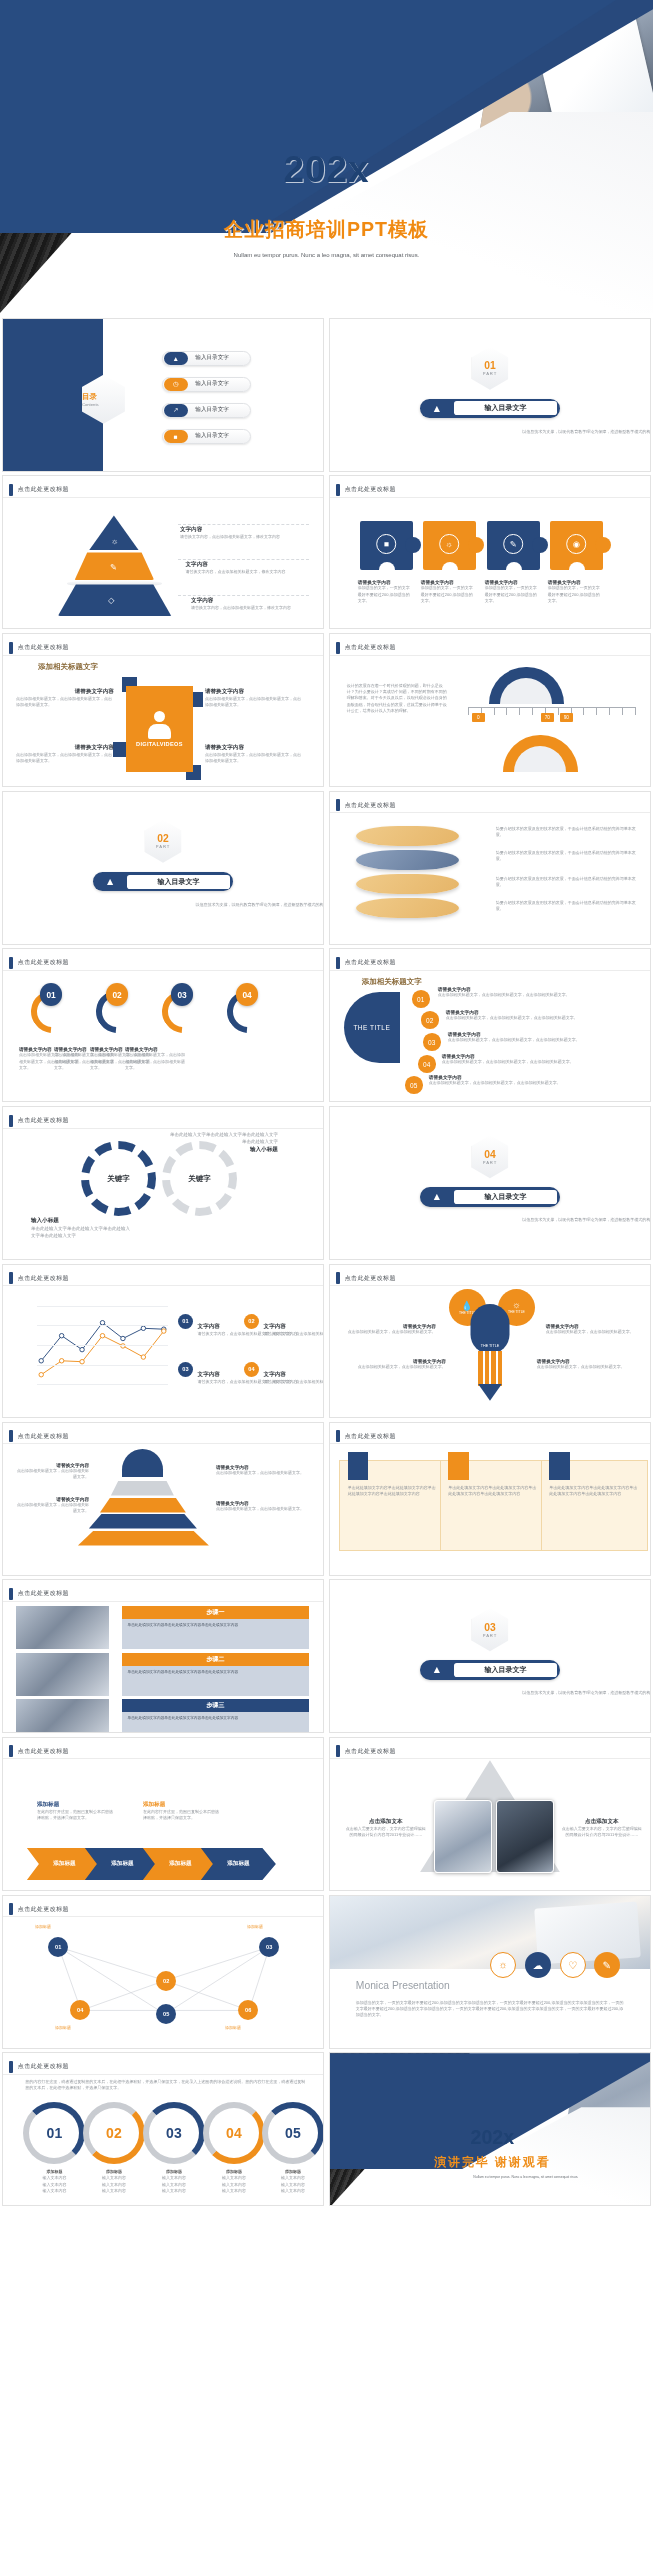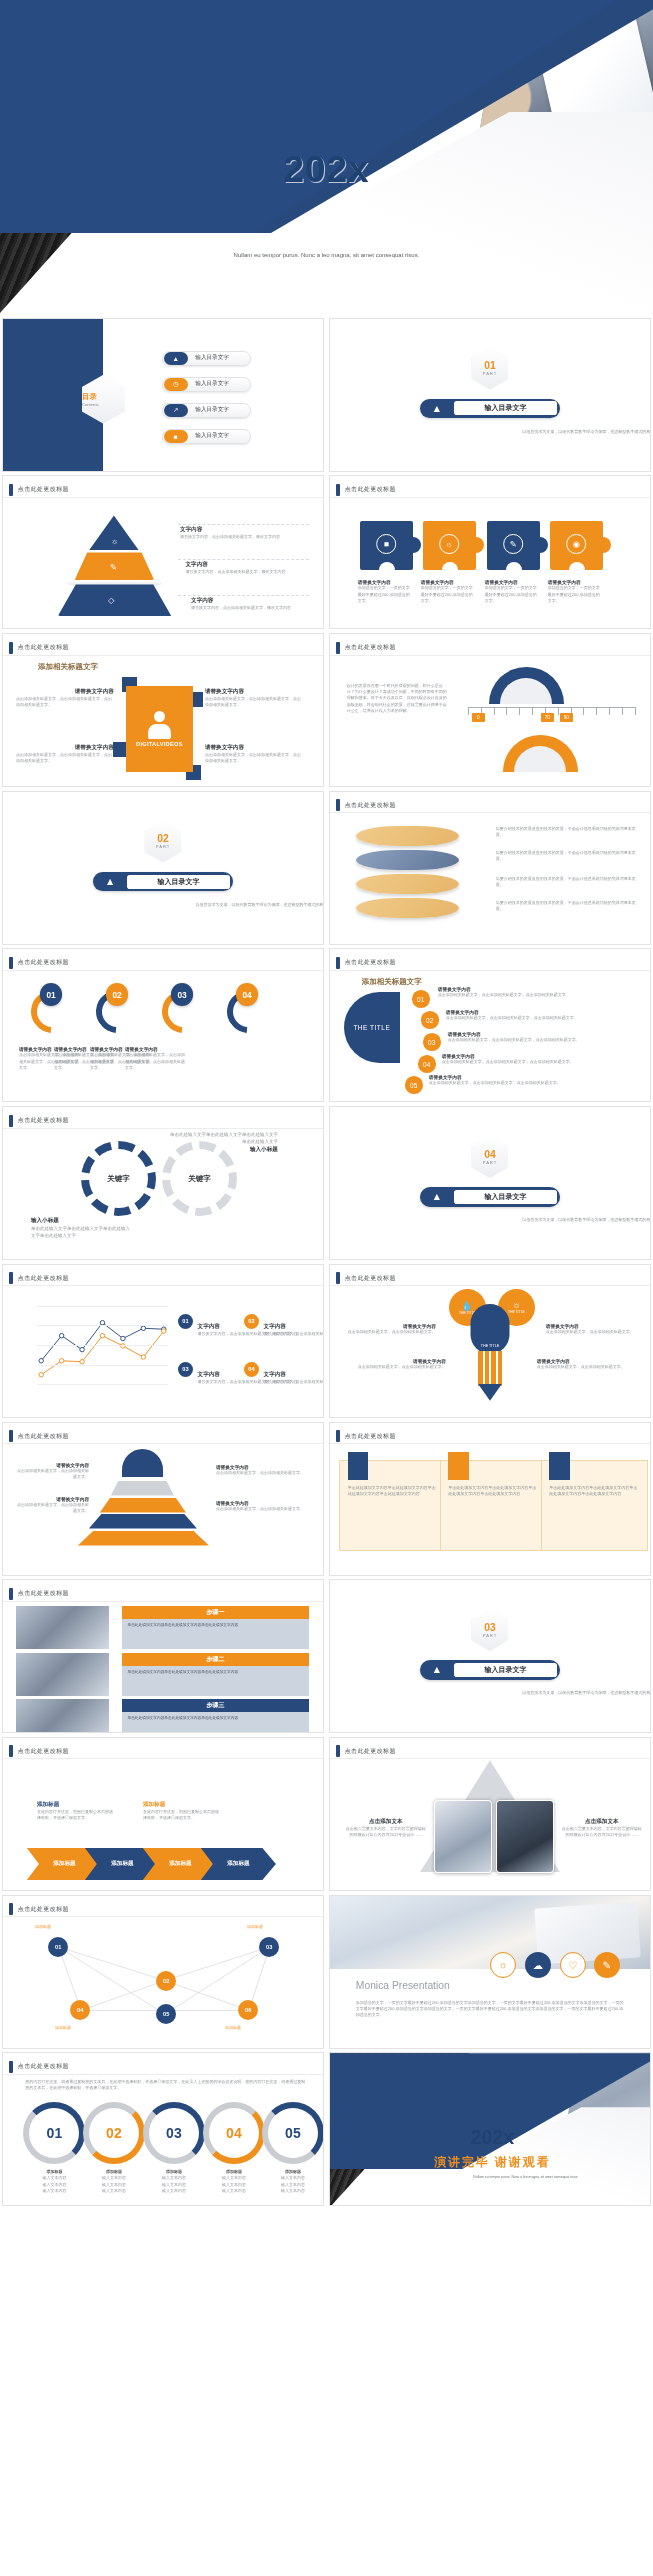--- a/index.html
+++ b/index.html
@@ -280,20 +280,21 @@
 
 <div class="deck">
 
   <div class="cover">
     <div class="cover-bg-left"></div>
     <div class="cover-photo-right"></div>
     <div class="cover-navy"></div>
     <div class="cover-navy2"></div>
     <div class="cover-white-wedge"></div>
     <div class="cover-year">202x</div>
+    <div class="cover-title">企业招商培训PPT模板</div>
     <div class="cover-sub">Nullam eu tempor purus. Nunc a leo magna, sit amet consequat risus.</div>
   </div>
 
   <div class="grid">
 
     <div class="slide">
       <div class="toc-left"></div>
       <div class="hexlogo">
         <span class="cn">目录</span>
         <span class="en">Contents</span>

